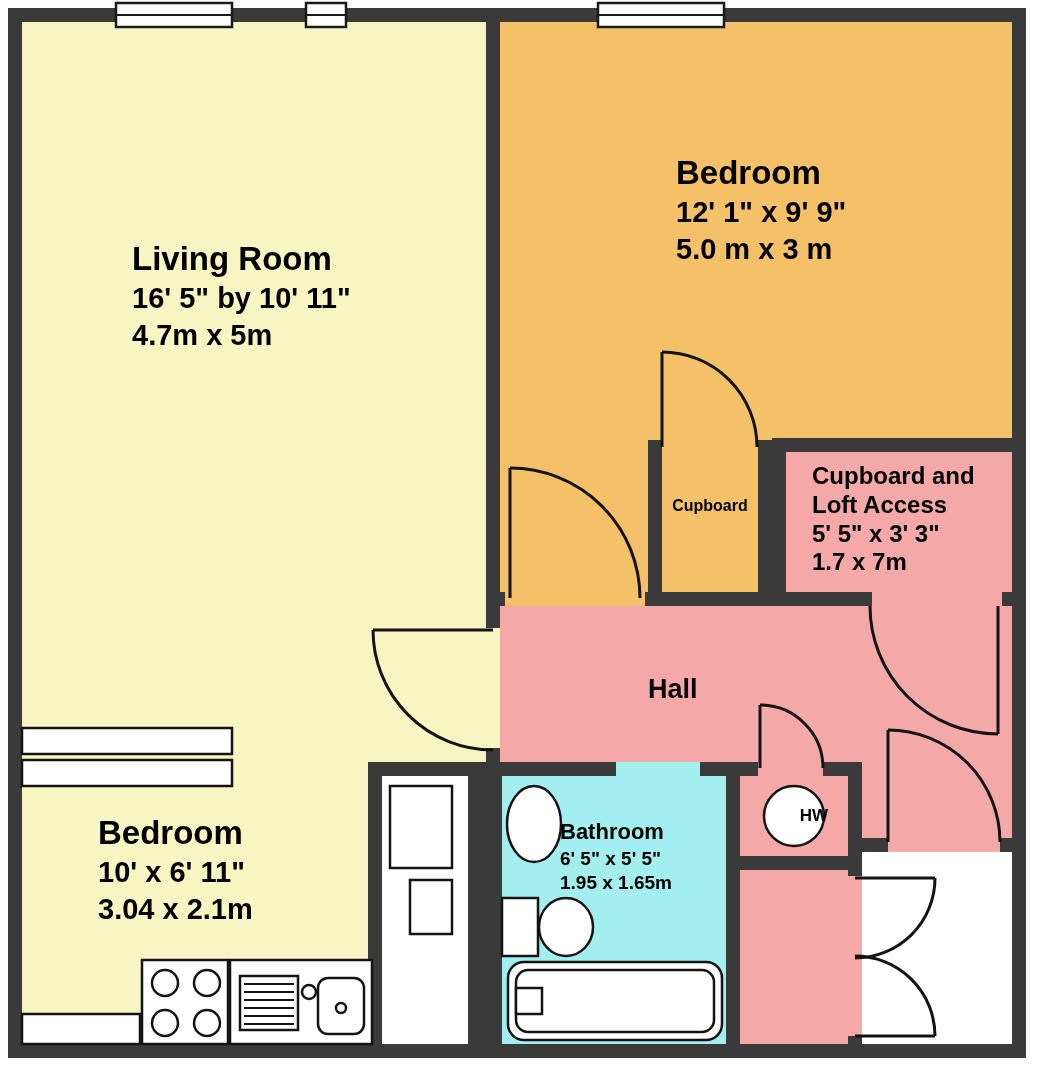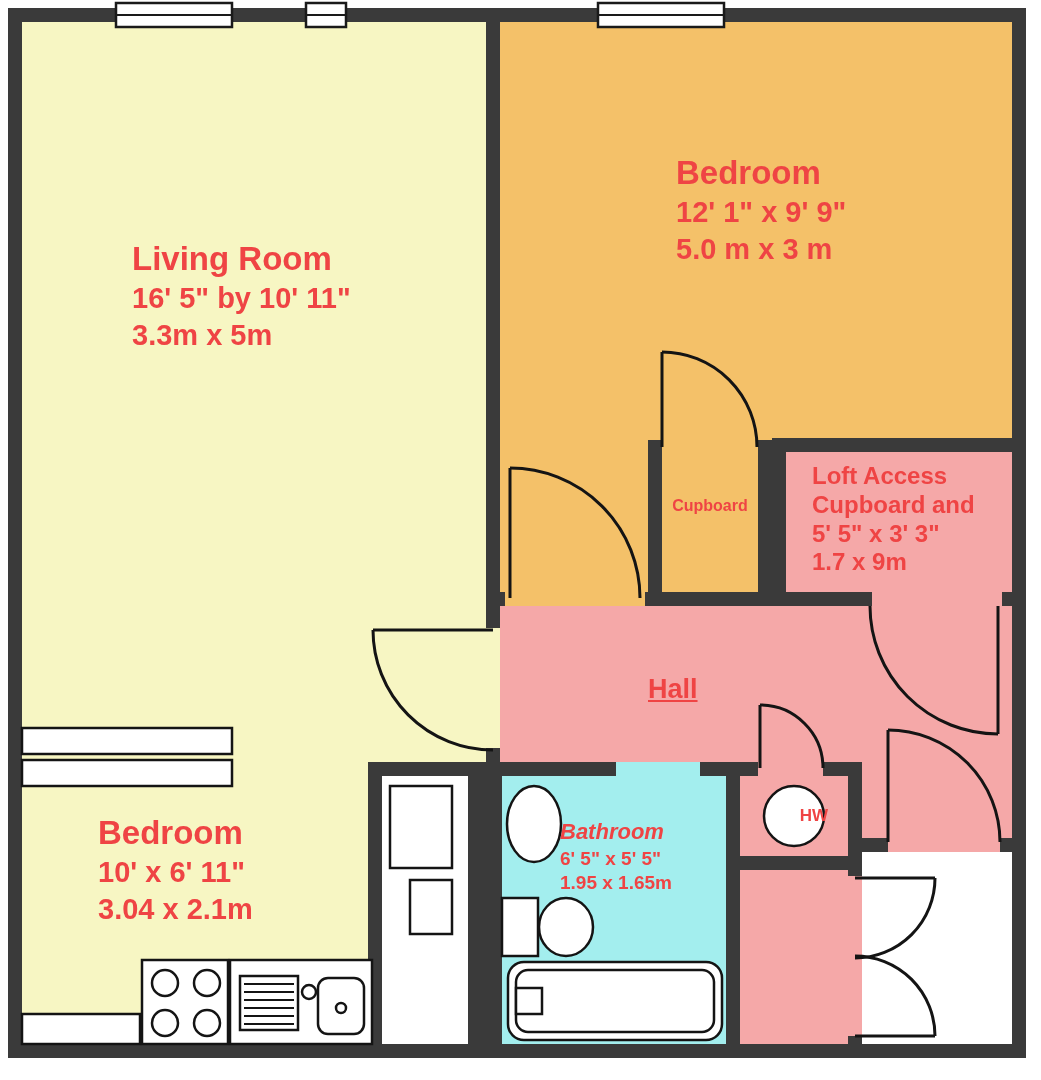--- a/index.html
+++ b/index.html
@@ -7,27 +7,27 @@
         font-family:"Liberation Sans",sans-serif;}
   .plan svg{position:absolute;left:0;top:0;}
   .wall rect{fill:#3a3a3a;}
   .win rect{fill:#ffffff;stroke:#1a1a1a;stroke-width:2.5;}
   .win line{stroke:#1a1a1a;stroke-width:2;}
   .fix rect,.fix ellipse,.fix circle{fill:#ffffff;stroke:#141414;stroke-width:2.5;}
   .fix .noline{fill:none;}
   .fix path{fill:none;stroke:#141414;stroke-width:2;}
   .door path,.door line{fill:none;stroke:#141414;stroke-width:3;}
   .hwc{stroke:#222222;stroke-width:2.5;}
-  .label{position:absolute;color:#ef4444;font-weight:bold;white-space:nowrap;}
+  .label{position:absolute;color:#000000;font-weight:bold;white-space:nowrap;}
   .rname{font-size:33px;line-height:1.28;}
   .rdim{font-size:29px;line-height:1.28;}
-  .bath .rname{font-size:22px;line-height:1.3;font-style:italic;}
+  .bath .rname{font-size:22px;line-height:1.3;}
   .bath .rdim{font-size:19px;line-height:1.3;}
   .loft div{font-size:24px;line-height:1.2;}
-  .hall-l{font-size:27px;text-decoration:underline;}
+  .hall-l{font-size:27px;}
   .cup-l{font-size:16px;width:100px;text-align:center;}
   .hw-l{font-size:17px;width:60px;text-align:center;margin-left:20px;}
   .ext{font-size:14.5px;line-height:1.22;width:94px;white-space:normal;}
 </style>
 </head>
 <body>
 
 <div class="plan">
 <svg width="1041" height="1080" viewBox="0 0 1041 1080">
 
@@ -141,21 +141,21 @@
     <line x1="855" y1="878" x2="935" y2="878"></line>
     <path d="M855 958 A80 80 0 0 0 935 878"></path>
     <line x1="855" y1="1036" x2="935" y2="1036"></line>
     <path d="M855 956 A80 80 0 0 1 935 1036"></path>
   </g>
 </svg>
 
   <div class="label" style="left:132px;top:238px">
     <div class="rname">Living Room</div>
     <div class="rdim">16' 5" by 10' 11"</div>
-    <div class="rdim">3.3m x 5m</div>
+    <div class="rdim">4.7m x 5m</div>
   </div>
 
   <div class="label" style="left:676px;top:152px">
     <div class="rname">Bedroom</div>
     <div class="rdim">12' 1" x 9' 9"</div>
     <div class="rdim">5.0 m x 3 m</div>
   </div>
 
   <div class="label" style="left:98px;top:812px">
     <div class="rname">Bedroom</div>
@@ -167,21 +167,21 @@
     <div class="rname">Bathroom</div>
     <div class="rdim">6' 5" x 5' 5"</div>
     <div class="rdim">1.95 x 1.65m</div>
   </div>
 
   <div class="label hall-l" style="left:648px;top:674px">Hall</div>
 
   <div class="label cup-l" style="left:660px;top:497px">Cupboard</div>
 
   <div class="label loft" style="left:812px;top:462px">
+    <div>Cupboard and</div>
     <div>Loft Access</div>
-    <div>Cupboard and</div>
     <div>5' 5" x 3' 3"</div>
-    <div>1.7 x 9m</div>
+    <div>1.7 x 7m</div>
   </div>
 
   <div class="label hw-l" style="left:764px;top:806px">HW</div>
 
 </div>
 
 </body></html>

